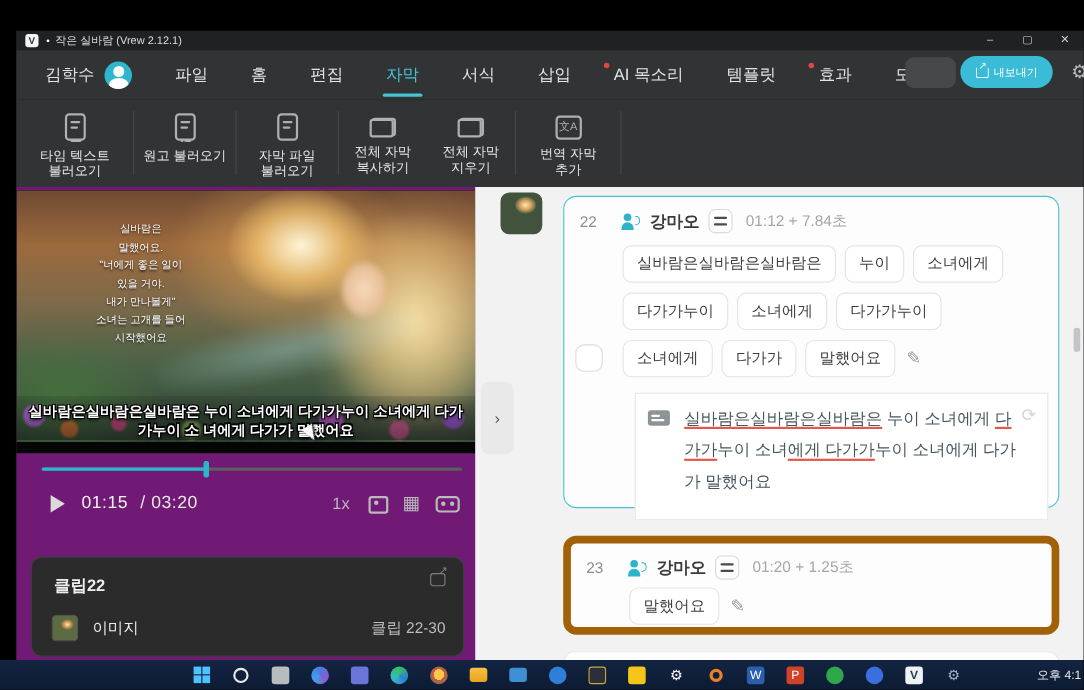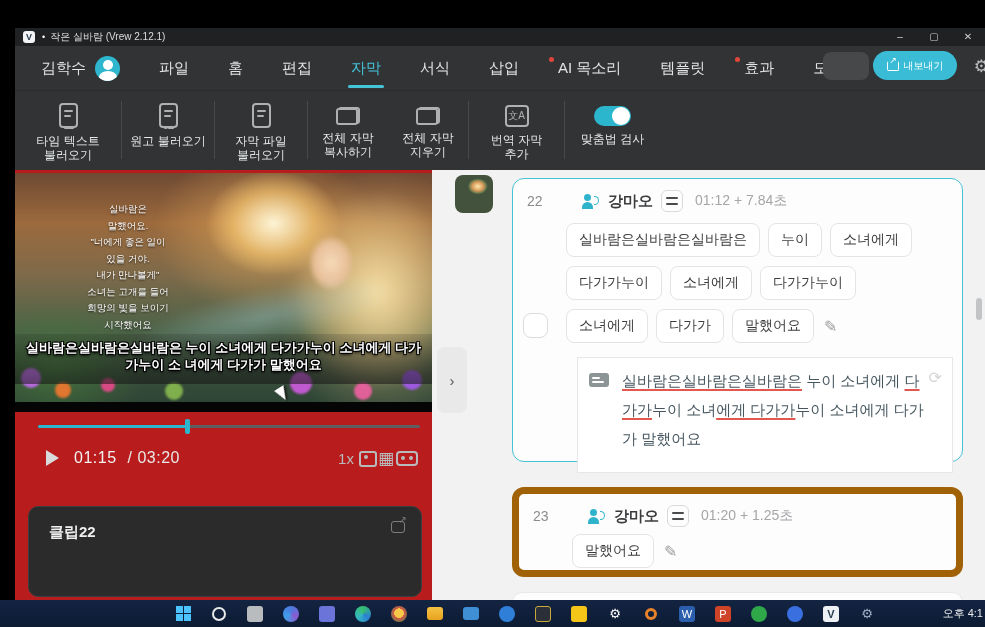--- a/index.html
+++ b/index.html
@@ -57,59 +57,59 @@
   .copy-ic { position:relative; width:24px; height:18px; margin-top:4px; }
   .copy-ic::before { content:""; position:absolute; right:0; top:0; width:18px; height:13px; border:2px solid #aeb0b1; border-radius:3px; }
   .copy-ic::after { content:""; position:absolute; left:0; bottom:0; width:18px; height:13px; border:2px solid #aeb0b1; border-radius:3px; background:#313335; }
   .trans-ic { width:24px; height:22px; border:2px solid #aeb0b1; border-radius:4px; color:#aeb0b1;
     font-size:10px; text-align:center; line-height:18px; margin-top:2px; }
   .toggle { width:37px; height:20px; border-radius:10px; background:#2cb6ce; position:relative; margin-top:3px; }
   .toggle::after { content:""; position:absolute; right:1px; top:1px; width:18px; height:18px; border-radius:50%; background:#fff; }
 
   
   #content { position:absolute; left:0; top:142px; width:100%; height:430px; display:flex; }
-  #left-panel { position:relative; width:417px; background:#b91c1c; }
+  #left-panel { position:relative; width:417px; background:#701a75; }
 
   
   #video { position:absolute; left:0; top:3px; width:417px; height:239px; overflow:hidden; background:#000; }
   #scene { position:absolute; inset:0 0 10px 0;
     background:
       radial-gradient(90px 70px at 62% 22%, rgba(255,248,220,.95), rgba(255,210,120,.55) 45%, rgba(255,170,80,0) 75%),
       radial-gradient(160px 120px at 60% 25%, rgba(255,190,100,.55), rgba(230,140,70,0) 70%),
       radial-gradient(150px 190px at 88% 55%, rgba(255,220,150,.5), rgba(200,160,90,0) 70%),
       radial-gradient(120px 90px at 10% 85%, rgba(70,120,60,.8), rgba(40,80,50,0) 75%),
       linear-gradient(180deg,#6e4a33 0%, #9c6a3d 22%, #7d6a4a 45%, #4d6247 68%, #2e4435 100%); }
   .girl-hair { position:absolute; right:-30px; top:18px; width:170px; height:200px; border-radius:50%;
     background:radial-gradient(closest-side, rgba(255,230,170,.85), rgba(240,200,130,.45) 60%, rgba(220,180,110,0)); filter:blur(4px); }
   .girl-face { position:absolute; right:78px; top:62px; width:46px; height:56px; border-radius:50%;
     background:radial-gradient(closest-side, #f6d9b8, #e8c09a 70%, rgba(230,190,150,0)); filter:blur(1.5px); }
   .flow { position:absolute; left:30%; top:40%; width:60%; height:45%;
     background:radial-gradient(80% 40% at 50% 50%, rgba(180,230,240,.35), rgba(150,210,230,0) 70%); filter:blur(3px); transform:rotate(-12deg); }
   .flower { position:absolute; border-radius:50%; filter:blur(1.2px); }
   #poem { position:absolute; left:18px; top:28px; width:190px; color:#fff; font-size:9.5px; line-height:16.5px;
     text-align:center; text-shadow:0 1px 2px rgba(0,0,0,.8); }
-  #sub-band { position:absolute; left:0; right:0; bottom:28px; padding:5px 8px 11px;
+  #sub-band { position:absolute; left:0; right:0; bottom:12px; padding:5px 8px 1px;
     background:linear-gradient(180deg, rgba(20,20,20,.15), rgba(20,20,20,.55)); }
   #subtitle { color:#fff; font-size:13px; font-weight:bold; line-height:17px; text-align:center;
     text-shadow:-1px -1px 0 #000, 1px -1px 0 #000, -1px 1px 0 #000, 1px 1px 0 #000, 0 2px 3px #000; }
   #letterbox { position:absolute; left:0; right:0; bottom:0; height:10px; background:#050505; }
   #cursor { position:absolute; left:262px; top:214px; width:0; height:0;
     border-left:5px solid transparent; border-right:6px solid transparent; border-top:14px solid #fff;
     transform:rotate(-32deg); filter:drop-shadow(1px 1px 1px #000); }
 
   
   #progress { position:absolute; left:23px; top:255px; width:382px; height:3px; background:#5c5e60; border-radius:2px; }
   #progress-fill { position:absolute; left:0; top:0; height:3px; width:39%; background:#2cb6ce; border-radius:2px; }
   #progress-handle { position:absolute; left:calc(39% - 2px); top:-6px; width:5px; height:15px; background:#2cb6ce; border-radius:2px; }
   #controls { position:absolute; left:0; top:270px; width:417px; height:36px; display:flex; align-items:center; color:#fff; }
   .play-tri { width:0; height:0; border-top:8px solid transparent; border-bottom:8px solid transparent;
     border-left:13px solid #d9dadb; margin-left:31px; }
   #time { margin-left:15px; font-size:16px; letter-spacing:.5px; color:#f2f2f2; }
   #time .total { color:#e8e8e8; margin-left:6px; }
-  #right-ctrls { margin-left:auto; margin-right:14px; display:flex; align-items:center; gap:2px; color:#b9babb; }
+  #right-ctrls { margin-left:auto; margin-right:14px; display:flex; align-items:center; gap:14px; color:#b9babb; }
   #speed { font-size:15px; }
   .cap-ic { position:relative; width:20px; height:18px; }
   .cap-ic::before { content:""; position:absolute; left:3px; top:2px; width:14px; height:12px; border:2px solid #b9babb; border-radius:3px; }
   .cap-ic::after { content:""; position:absolute; left:8px; top:6px; width:4px; height:4px; border-radius:50%; background:#b9babb; }
   .grid-ic { font-size:17px; color:#b9babb; }
   .cam-ic { position:relative; width:22px; height:15px; border:2px solid #b9babb; border-radius:4px; }
   .cam-ic::before { content:""; position:absolute; left:3px; top:3.5px; width:4px; height:4px; border-radius:50%; background:#b9babb; }
   .cam-ic::after { content:""; position:absolute; right:3px; top:3.5px; width:4px; height:4px; border-radius:50%; background:#b9babb; }
 
   
@@ -130,21 +130,21 @@
     background:radial-gradient(10px 8px at 60% 30%, #ffe9b0, #d89a5a 55%, #6a7a4c 85%, #43523c); }
   #collapse-btn { position:absolute; left:5px; top:177px; width:30px; height:66px; border-radius:8px; background:#e9e9ea;
     color:#555; font-size:15px; display:flex; align-items:center; justify-content:center; }
 
   .clip-box { position:absolute; left:80px; width:451px; background:#fdfdfe; border-radius:12px; }
   #clip22 { top:8px; height:284px; border:1.5px solid #45c2d4; }
   #clip23 { top:317px; height:90px; border:7px solid #a16207; }
   #clip24-sliver { position:absolute; left:80px; top:422px; width:451px; height:10px; background:#fdfdfe;
     border:1px solid #e9e9ea; border-radius:12px 12px 0 0; }
   .clip-num { position:absolute; left:14px; top:14px; font-size:14px; color:#8b8c8d; }
-  .clip-head { position:absolute; left:69px; top:11px; display:flex; align-items:center; gap:8px; }
+  .clip-head { position:absolute; left:52px; top:11px; display:flex; align-items:center; gap:8px; }
   .spk { position:relative; width:18px; height:16px; }
   .spk::before { content:""; position:absolute; left:2px; top:1px; width:7px; height:7px; border-radius:50%; background:#2fb3cb; }
   .spk::after { content:""; position:absolute; left:0; top:8.5px; width:11px; height:7px; border-radius:6px 6px 0 0; background:#2fb3cb; }
   .spk i { position:absolute; right:1px; top:3px; width:5px; height:9px; border:1.5px solid #2fb3cb; border-left:none;
     border-radius:0 8px 8px 0; }
   .spk-name { font-size:15px; font-weight:bold; color:#3a3b3c; }
   .adj { width:22px; height:22px; border:1px solid #d9dadb; border-radius:6px; position:relative; }
   .adj::before, .adj::after { content:""; position:absolute; left:4px; right:4px; height:2px; background:#4a4b4c; border-radius:1px; }
   .adj::before { top:6px; } .adj::after { bottom:6px; }
   .clip-time { font-size:14px; color:#a5a6a7; margin-left:4px; }
@@ -265,24 +265,20 @@
       <span class="tool-label">전체 자막
 지우기</span>
     </div>
     <div class="vdiv"></div>
     <div class="tool" style="width:95px">
       <span class="trans-ic">文A</span>
       <span class="tool-label">번역 자막
 추가</span>
     </div>
     <div class="vdiv"></div>
-    <div class="tool" style="width:95px">
-      <span class="toggle"></span>
-      <span class="tool-label">맞춤법 검사</span>
-    </div>
   </div>
 
   <div id="content">
 
     <div id="left-panel">
       <div id="video">
         <div id="scene">
           <div class="girl-hair"></div>
           <div class="girl-face"></div>
           <div class="flow"></div>
@@ -293,21 +289,20 @@
           <div class="flower" style="right:120px;bottom:8px;width:22px;height:22px;background:#c05ad0"></div>
           <div class="flower" style="right:60px;bottom:2px;width:18px;height:18px;background:#e0609a"></div>
           <div class="flower" style="right:10px;bottom:12px;width:20px;height:20px;background:#9d5ae0"></div>
           <div id="poem">
             <div>실바람은</div>
             <div>말했어요.</div>
               <div>"너에게 좋은 일이</div>
             <div>있을 거야.</div>
               <div>내가 만나볼게"</div>
             <div>소녀는 고개를 들어</div>
-              <div>희망의 빛을 보이기</div>
             <div>시작했어요</div>
           </div>
         </div>
         <div id="sub-band">
           <div id="subtitle">실바람은실바람은실바람은 누이 소녀에게 다가가누이 소녀에게 다가가누이 소 녀에게 다가가 말했어요</div>
         </div>
         <div id="letterbox"></div>
         <div id="cursor"></div>
       </div>
 
@@ -326,20 +321,25 @@
           <span id="speed">1x</span>
           <span class="cap-ic"></span>
           <span class="grid-ic">▦</span>
           <span class="cam-ic"></span>
         </span>
       </div>
 
       <div id="clip-card">
         <div class="head">클립22</div>
         <div class="extlink"></div>
+        <div class="row">
+          <span class="thumb-sm"></span>
+          <span id="clip-type">이미지</span>
+          <span id="clip-range">클립 22-30</span>
+        </div>
       </div>
     </div>
 
     <div id="right-panel">
       <div class="thumb-lg"></div>
       <div id="collapse-btn">›</div>
 
       <div class="clip-box" id="clip22">
         <span class="clip-num">22</span>
         <div class="clip-head">

